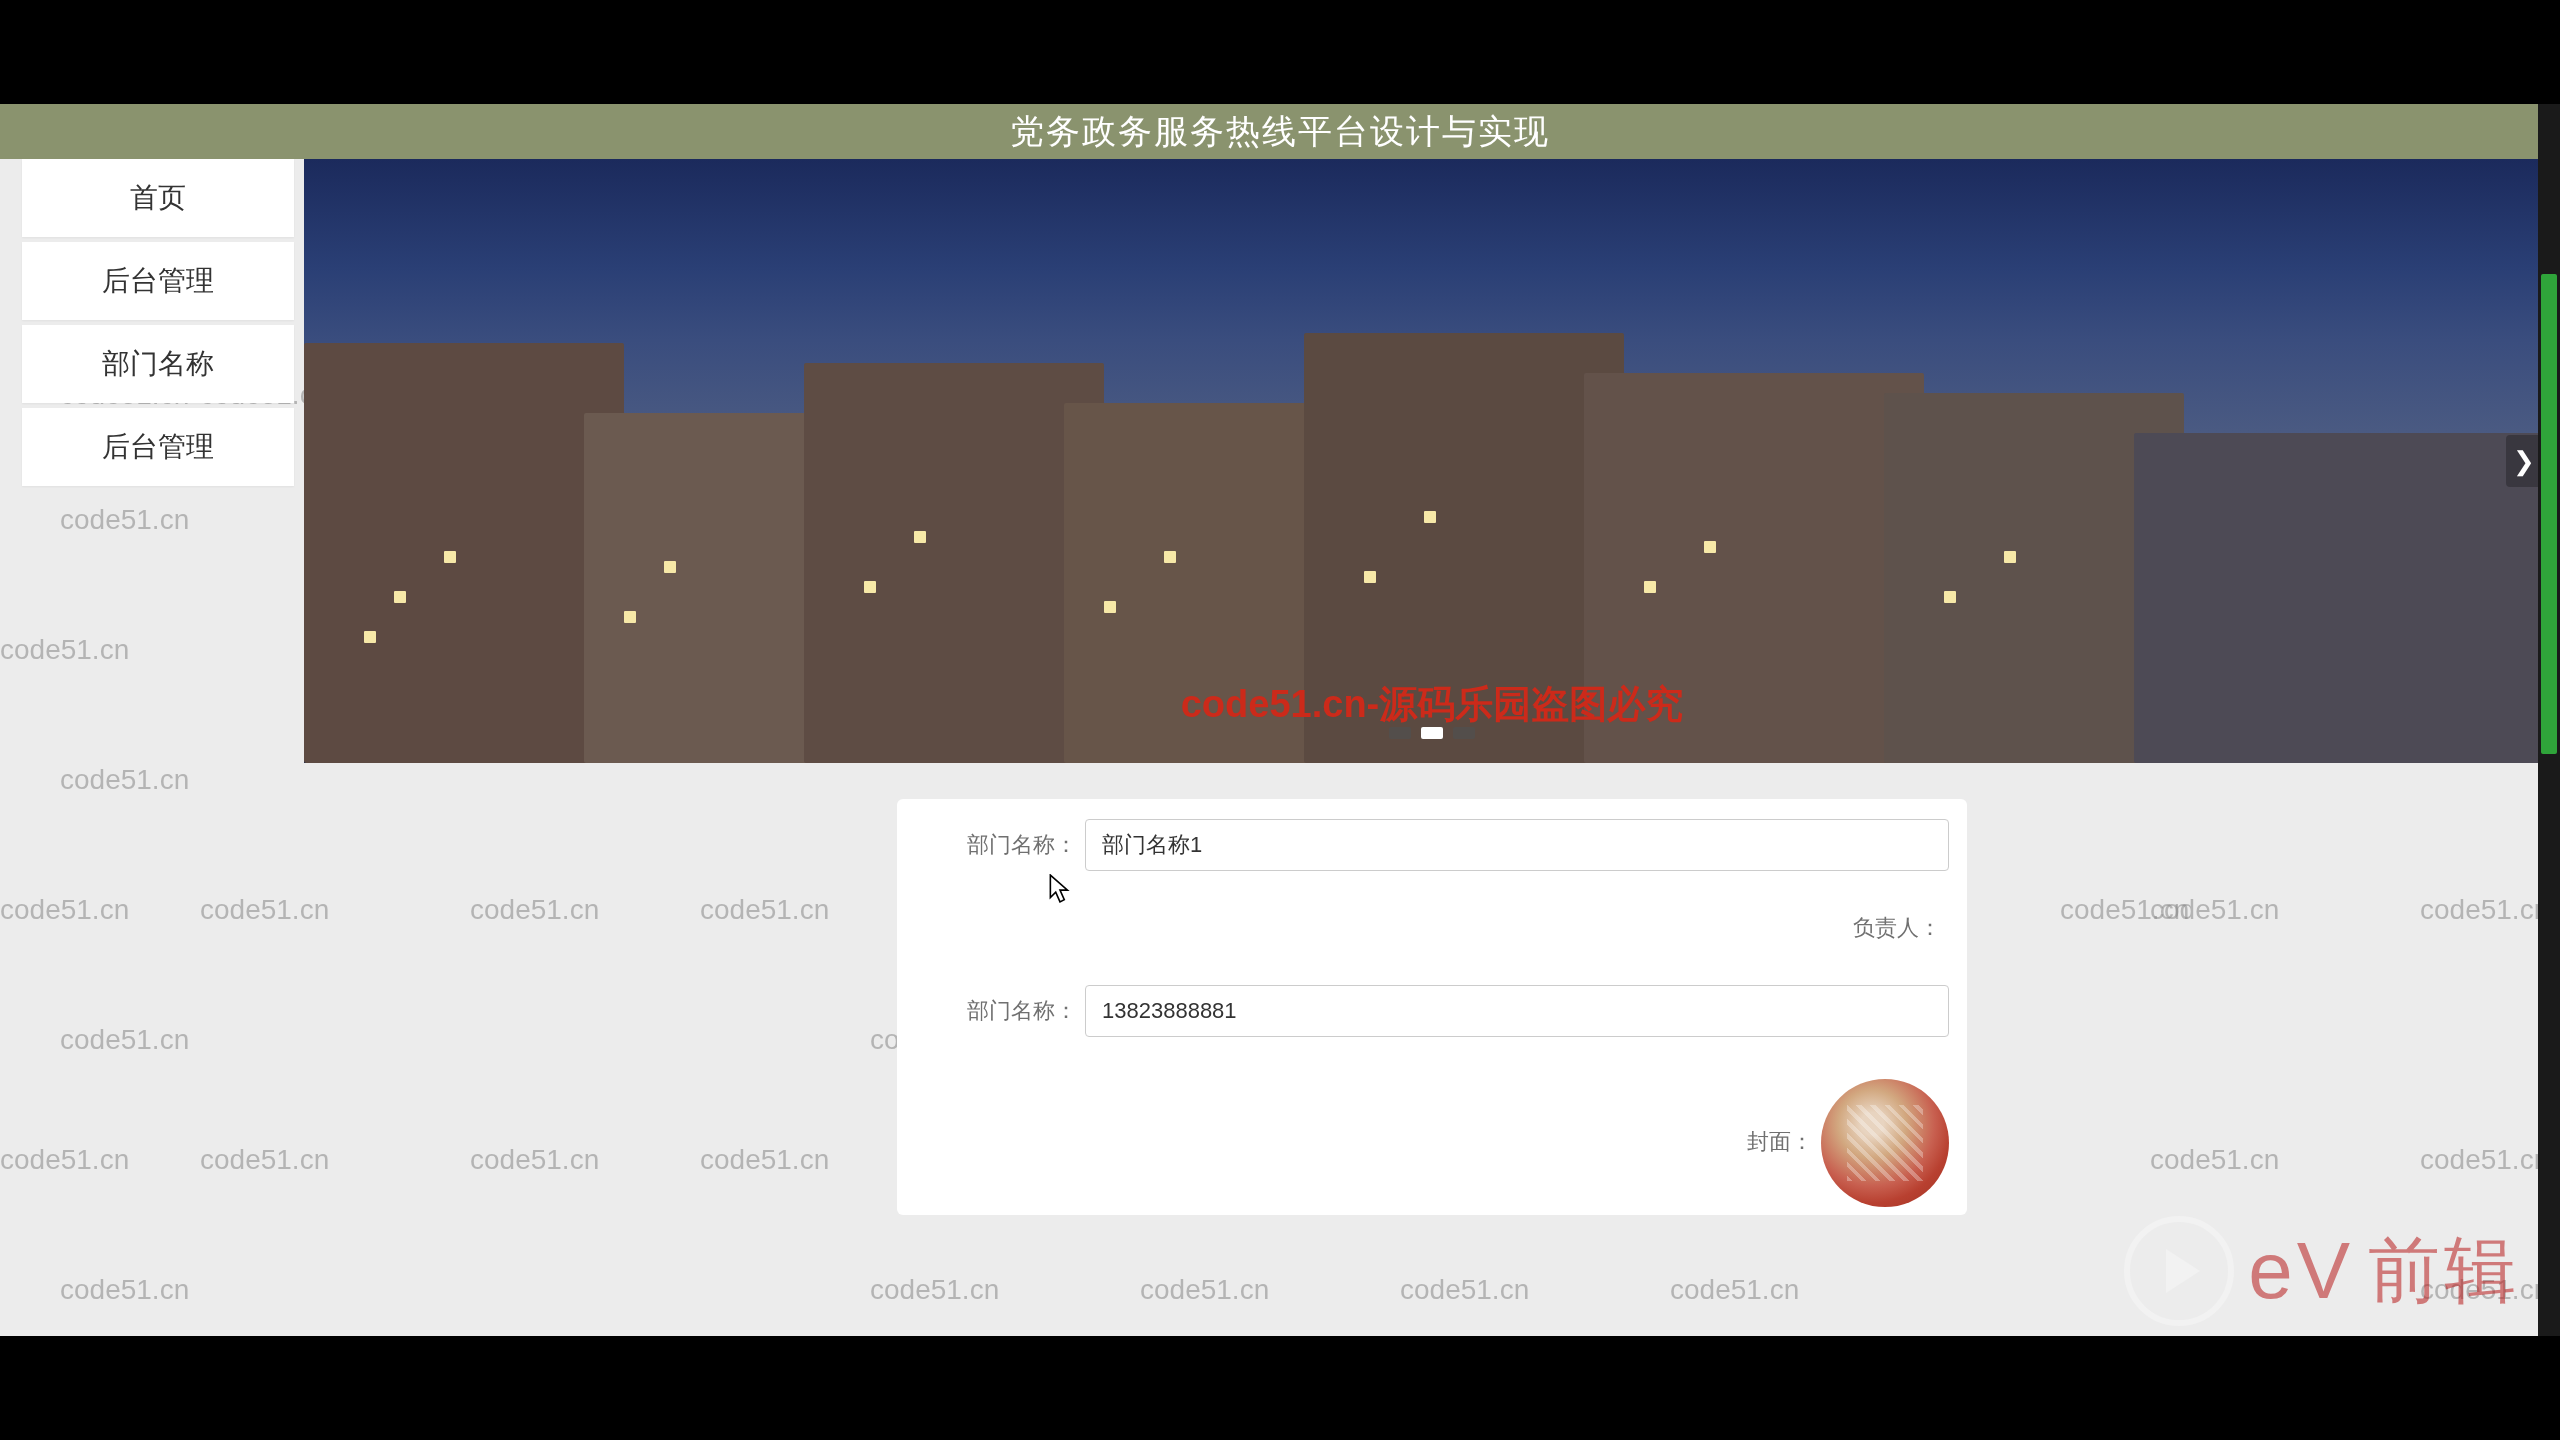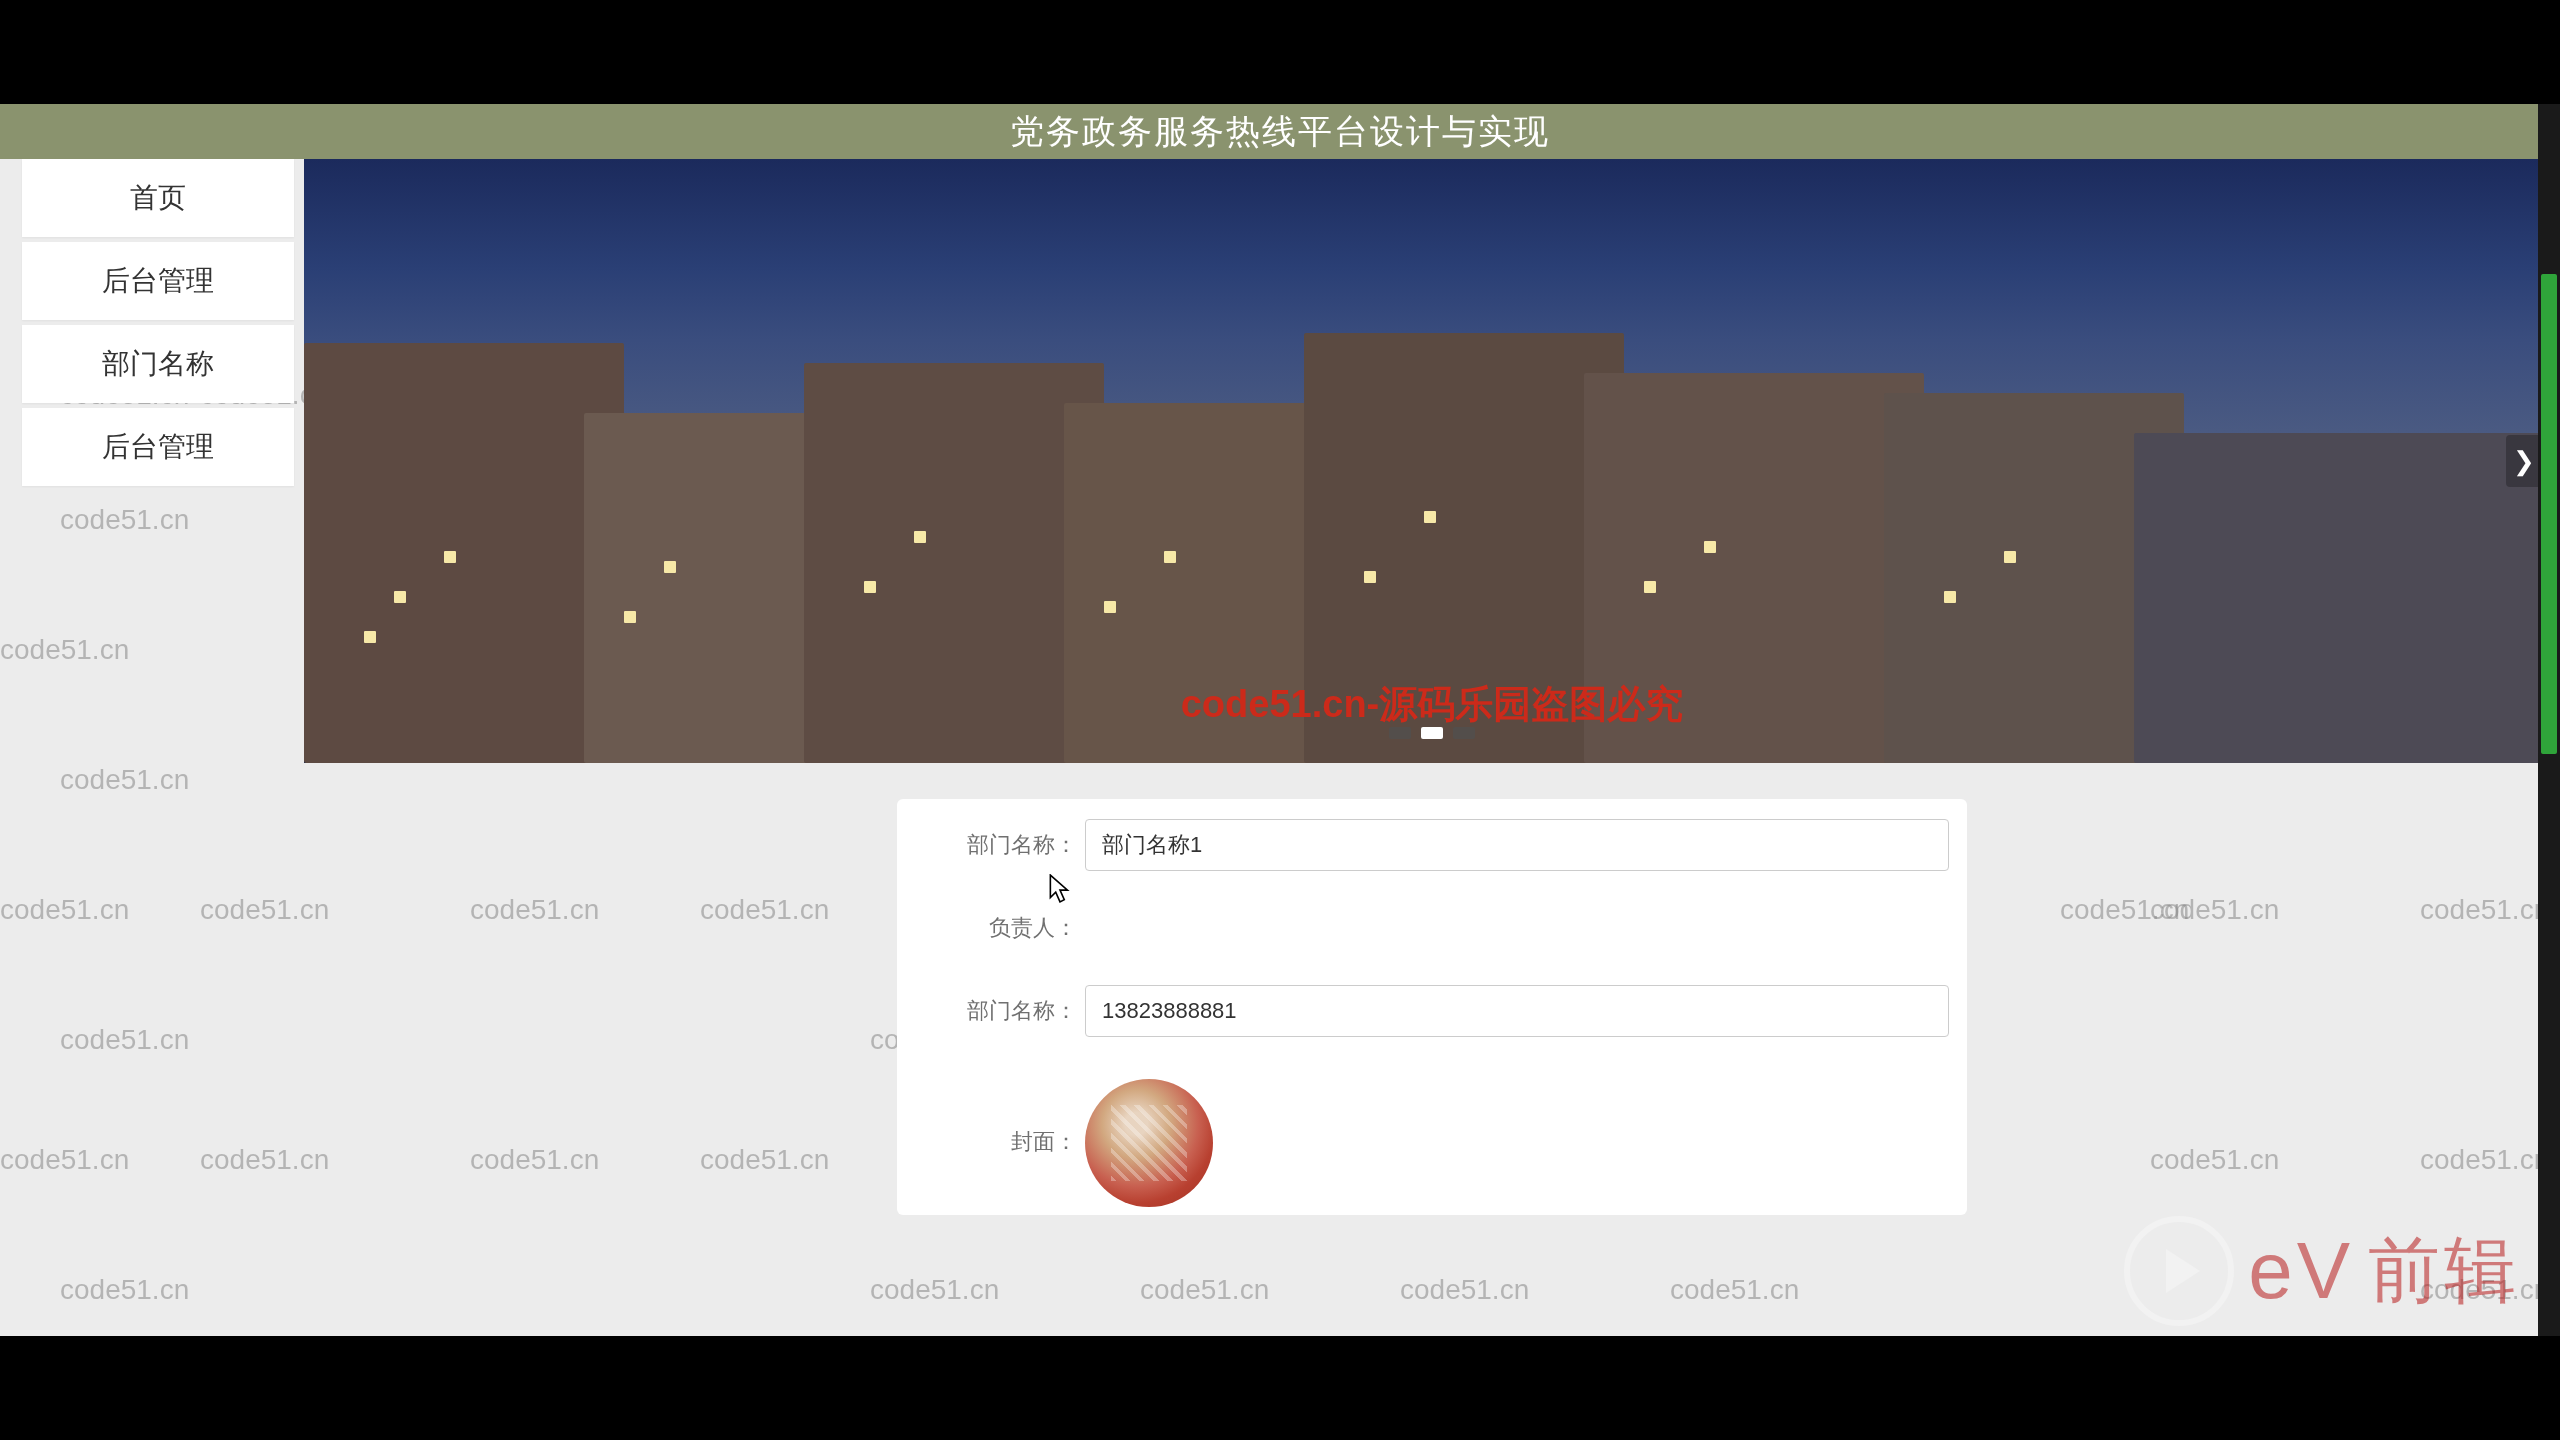--- a/index.html
+++ b/index.html
@@ -168,20 +168,21 @@
       width: 1070px;
       background: #fff;
       border-radius: 6px;
       padding: 20px 18px 8px;
       position: relative;
     }
     .form-row {
       display: flex;
       align-items: center;
       margin-bottom: 42px;
+      justify-content: flex-end;
     }
     .form-label {
       width: 170px;
       text-align: right;
       font-size: 22px;
       color: #707070;
       padding-right: 8px;
     }
     .form-input {
       flex: 1;

